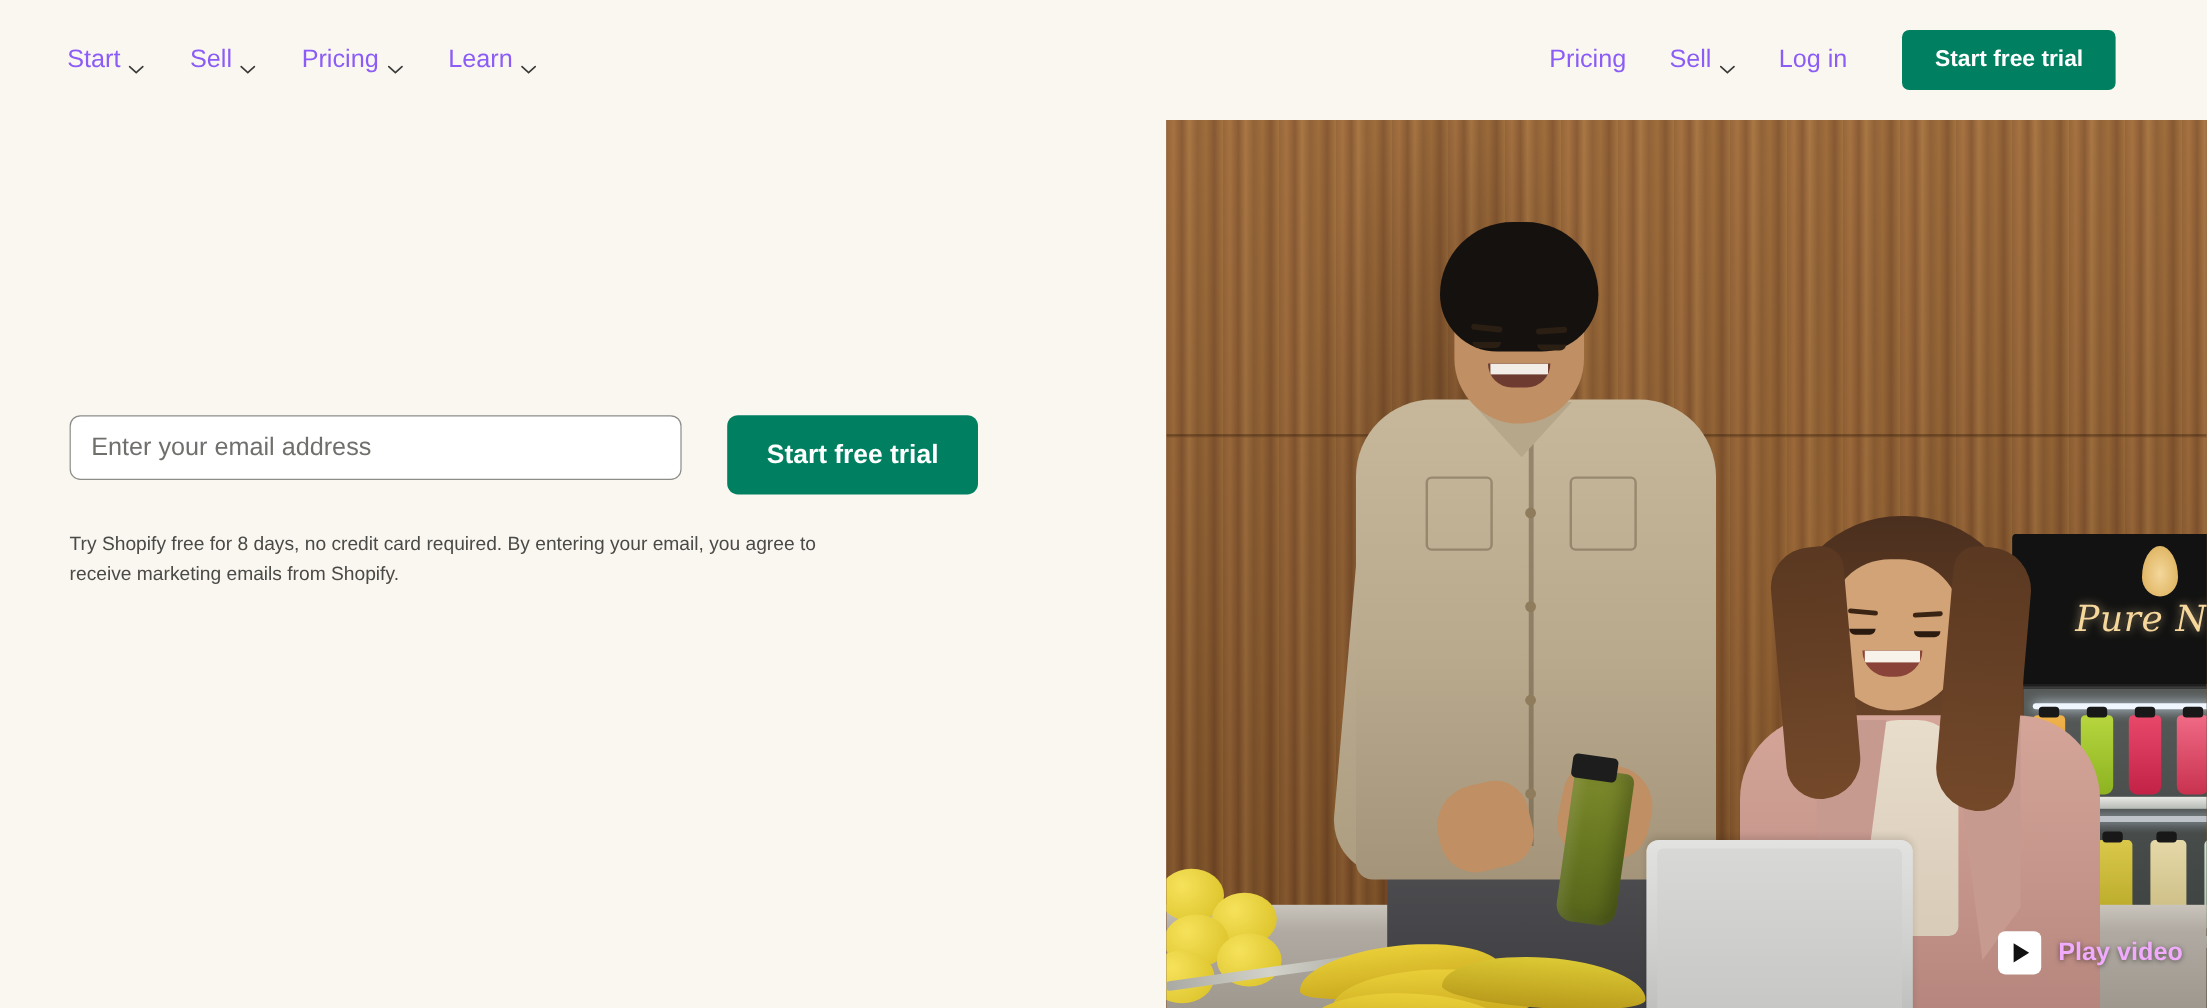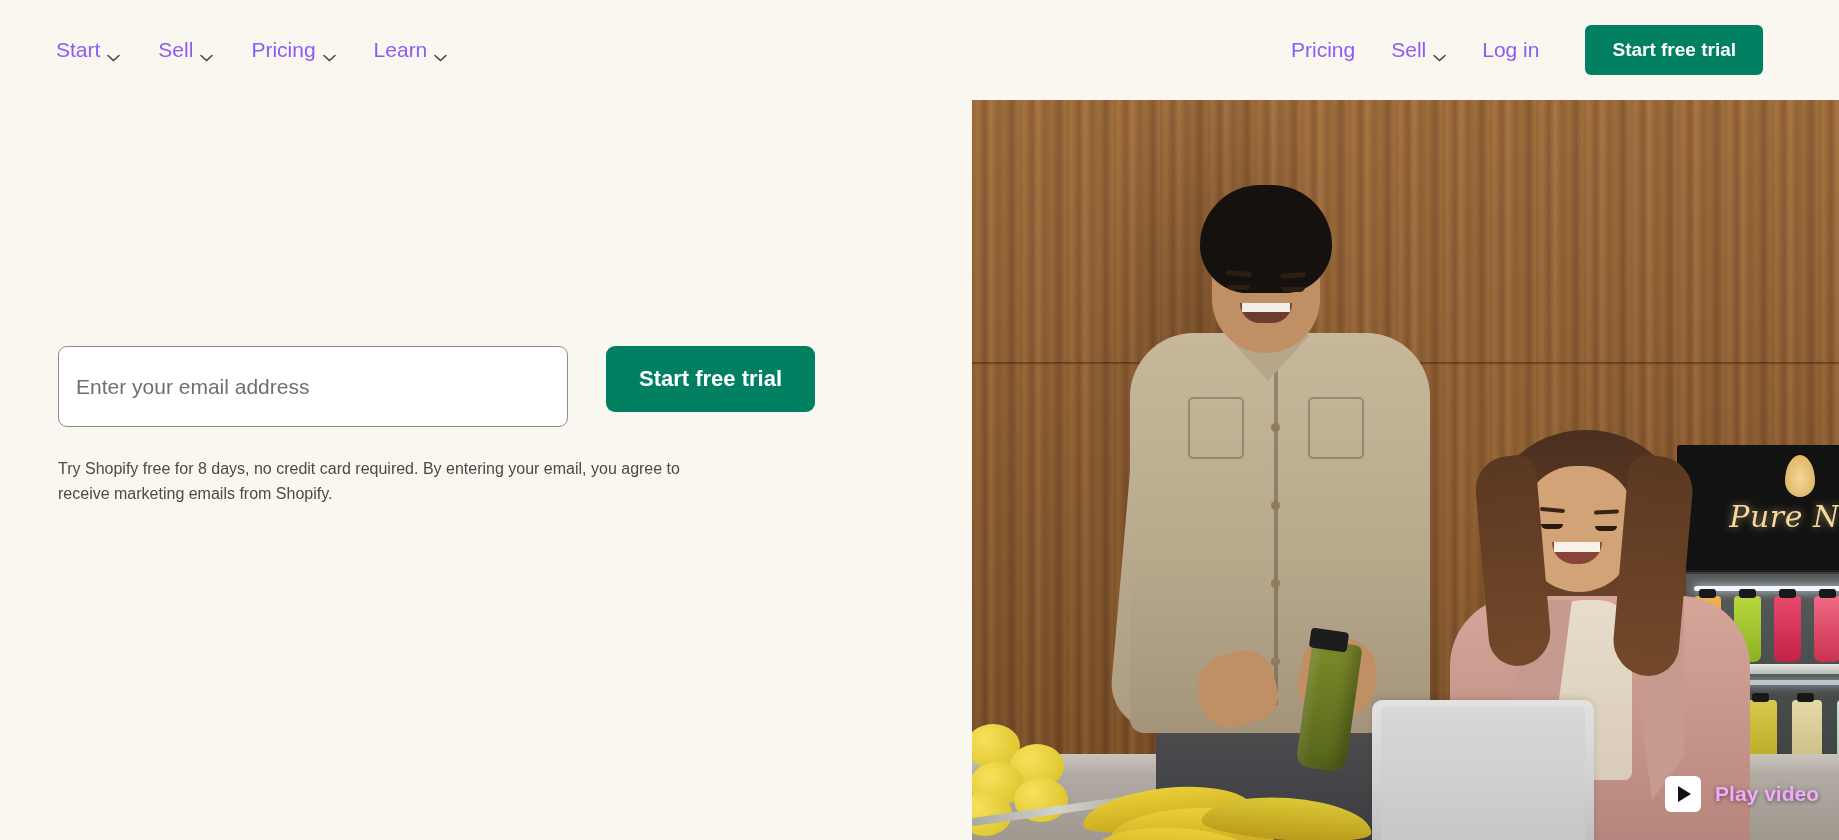--- a/index.html
+++ b/index.html
@@ -41,21 +41,21 @@
 
   
   .hero-left { position:absolute; left:58px; top:290px; width:840px; }
   .hero-title {
     font-family:"DejaVu Sans", sans-serif;
     font-size:63px; line-height:1.1; font-weight:bold;
     color:#12362A; letter-spacing:-1.4px; max-width:700px;
   }
   .form-row { display:flex; align-items:stretch; margin-top:56px; gap:38px; }
   .email-input {
-    width:510px; height:81px;
+    width:510px; height:54px;
     border:1.5px solid #8C8C88; border-radius:9px;
     background:#fff; font-size:21px; color:#2B2B2A;
     padding:0 17px; outline:none;
     font-family:"Liberation Sans", sans-serif;
   }
   .email-input::placeholder { color:#6F6F6C; }
   .cta-hero {
     height:66px; background:#008060; color:#fff;
     font-size:22px; font-weight:bold; border:none; border-radius:9px;
     padding:0 33px; cursor:pointer; white-space:nowrap;

